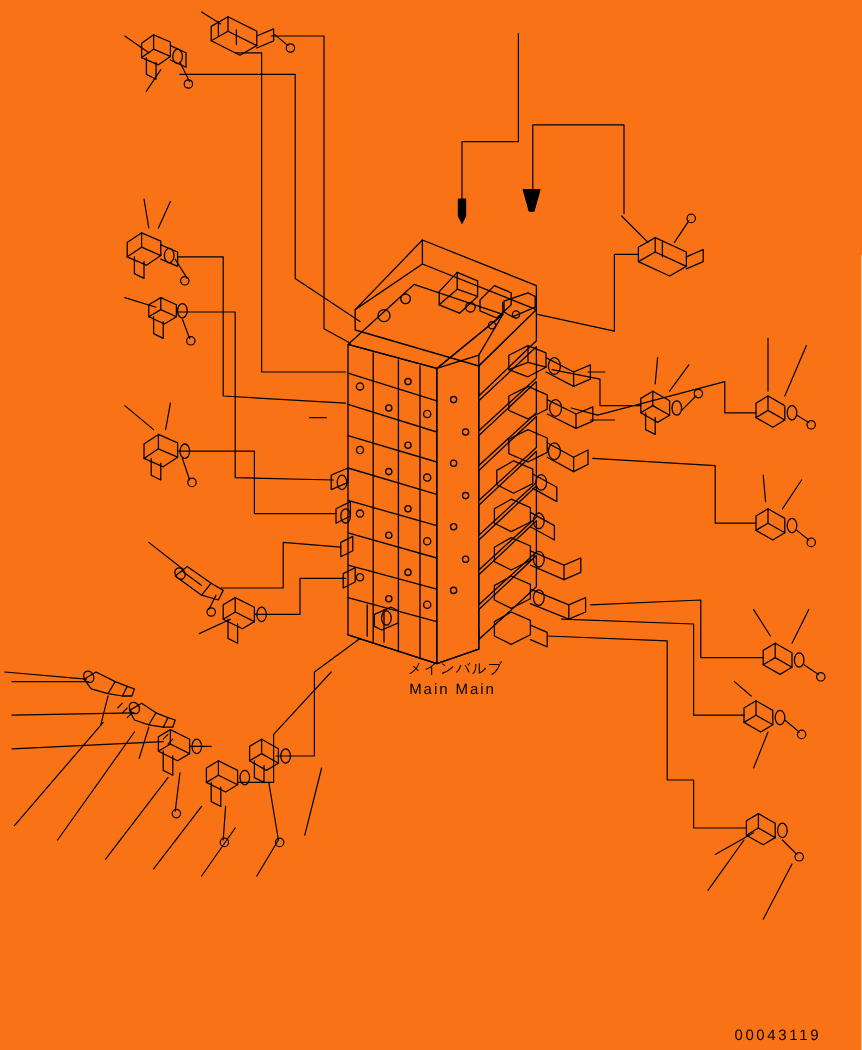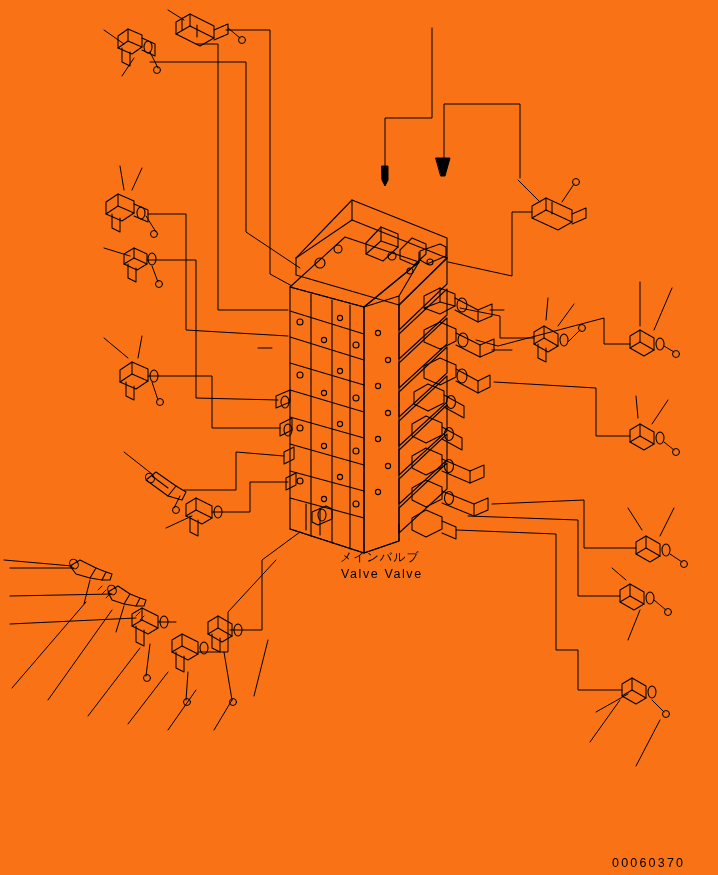--- a/index.html
+++ b/index.html
@@ -452,16 +452,16 @@
         <path d="M98 590 L102 586"></path>
         <path d="M102 594 L106 590"></path>
         <path d="M106 598 L110 594"></path>
         <path d="M136 616 L140 612"></path>
         <path d="M140 620 L144 616"></path>
       </g>
     </g>
   </svg>
 
   <div class="label-jp">メインバルブ</div>
-  <div class="label-en">Valve Valve</div>
-  <div class="part-number">00060370</div>
+  <div class="label-en">Main Main</div>
+  <div class="part-number">00043119</div>
 
 </div>
 
 </body></html>

